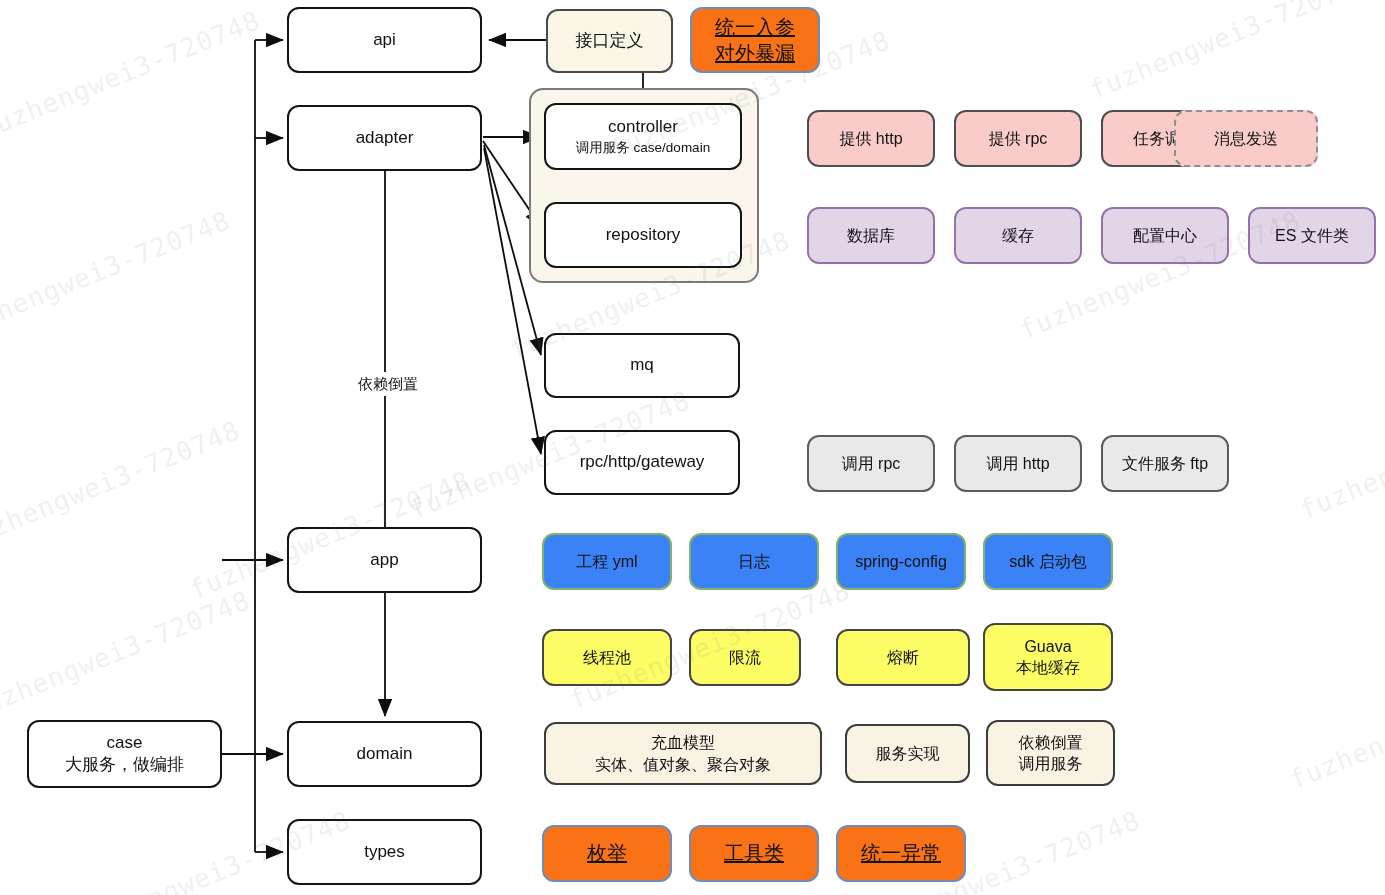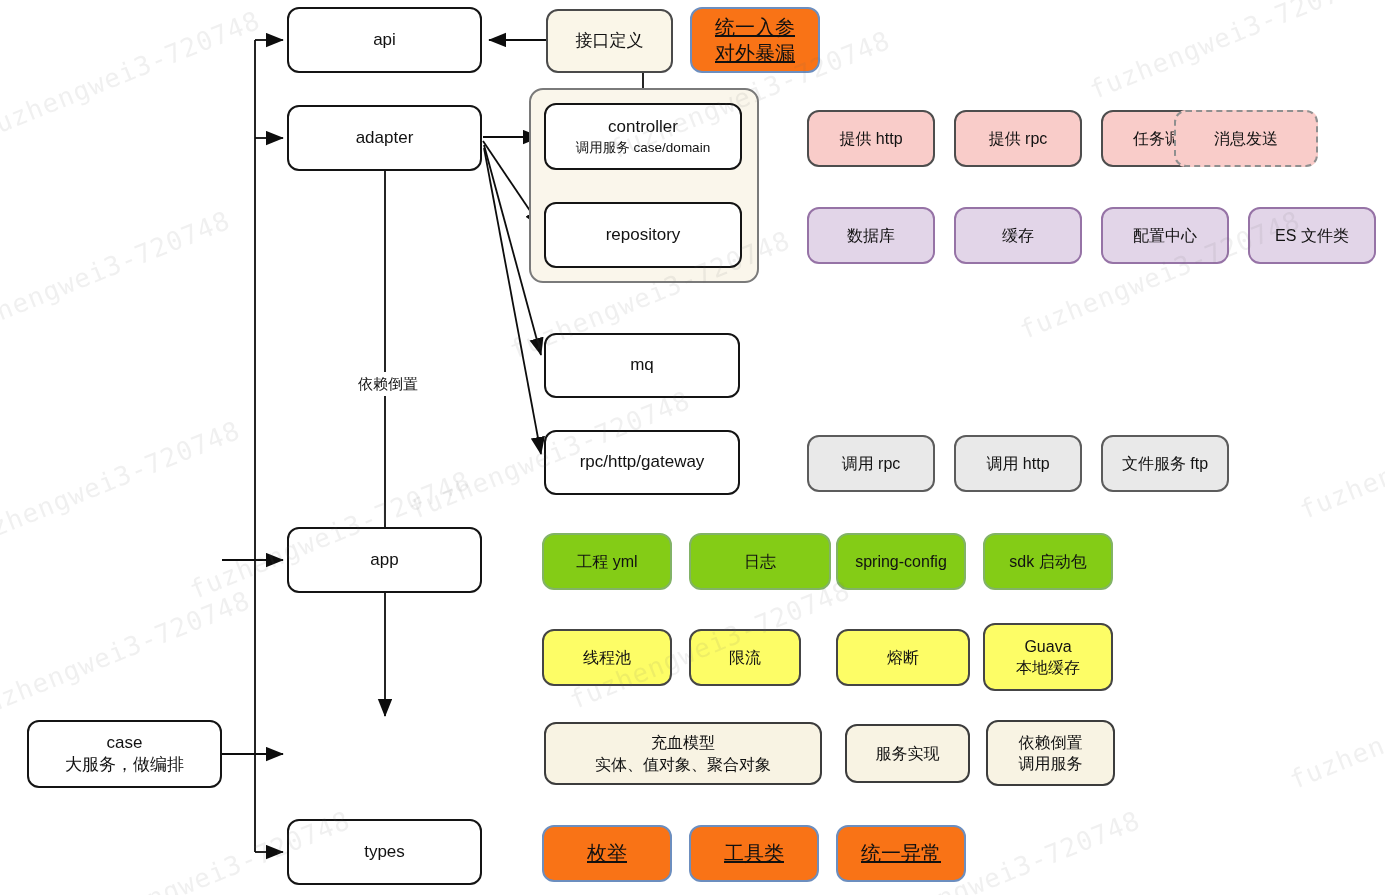--- a/index.html
+++ b/index.html
@@ -10,21 +10,21 @@
         box-sizing:border-box;text-align:center;z-index:2;line-height:1.32;}
   .rounded{border-radius:12px;}
   .white{background:#ffffff;border:2px solid #141414;font-size:17px;}
   .group{background:#FAF6EB;border:2px solid #7a7a7a;border-radius:14px;z-index:1;}
   .beigebox{background:#F8F3E3;border:2px solid #3c3c3c;font-size:16px;}
   .beigelight{background:#FAF6E8;border:2px solid #4a4a4a;font-size:17px;}
   .pink{background:#F9CCC9;border:2px solid #4d4d4d;font-size:16px;}
   .pink-dashed{background:#F9CCC9;border:2px dashed #8f8f8f;font-size:16px;}
   .purple{background:#E2D5E8;border:2px solid #9673A6;font-size:16px;}
   .grayb{background:#E9E9E9;border:2px solid #5c5c5c;font-size:16px;}
-  .green{background:#84cc16;border:2px solid #82B366;font-size:16px;}
+  .green{background:#3b82f6;border:2px solid #82B366;font-size:16px;}
   .yellow{background:#FDFD66;border:2px solid #454545;font-size:16px;}
   .blue{background:#f97316;border:2px solid #6C8EBF;font-size:20px;text-decoration:underline;}
   .red{background:#A32638;border:2px solid #8e1f30;color:#ffffff;font-weight:bold;font-size:19px;}
   .sub{font-size:13.5px;margin-top:1px;}
   .edge-label{position:absolute;z-index:3;background:#ffffff;padding:0 3px;font-size:15px;
               display:flex;align-items:center;justify-content:center;}
   .wm{position:absolute;z-index:5;pointer-events:none;color:rgba(110,110,110,0.10);
       font-size:26px;letter-spacing:1px;white-space:nowrap;transform:rotate(-22deg);
       font-family:"DejaVu Sans Mono","Liberation Mono",monospace;}
 </style>
@@ -63,20 +63,23 @@
 
   <div class="node white rounded" style="left:287px;top:7px;width:195px;height:66px">
     <span>api</span>
   </div>
   <div class="node white rounded" style="left:287px;top:105px;width:195px;height:66px">
     <span>adapter</span>
   </div>
   <div class="node white rounded" style="left:287px;top:527px;width:195px;height:66px">
     <span>app</span>
   </div>
+  <div class="node white rounded" style="left:287px;top:721px;width:195px;height:66px">
+    <span>domain</span>
+  </div>
   <div class="node white rounded" style="left:287px;top:819px;width:195px;height:66px">
     <span>types</span>
   </div>
 
   <div class="node white rounded" style="left:27px;top:720px;width:195px;height:68px">
     <span>case</span>
     <span>大服务，做编排</span>
   </div>
 
   <div class="node beigelight rounded" style="left:546px;top:9px;width:127px;height:64px">
@@ -139,21 +142,21 @@
   <div class="node grayb rounded" style="left:954px;top:435px;width:128px;height:57px">
     <span>调用 http</span>
     </div>
   <div class="node grayb rounded" style="left:1101px;top:435px;width:128px;height:57px">
     <span>文件服务 ftp</span>
     </div>
 
   <div class="node green rounded" style="left:542px;top:533px;width:130px;height:57px">
     <span>工程 yml</span>
     </div>
-  <div class="node green rounded" style="left:689px;top:533px;width:142px;height:57px">
+  <div class="node green rounded" style="left:689px;top:533px;width:130px;height:57px">
     <span>日志</span>
     </div>
   <div class="node green rounded" style="left:836px;top:533px;width:130px;height:57px">
     <span>spring-config</span>
     </div>
   <div class="node green rounded" style="left:983px;top:533px;width:130px;height:57px">
     <span>sdk 启动包</span>
     </div>
 
   <div class="node yellow rounded" style="left:542px;top:629px;width:130px;height:57px">

